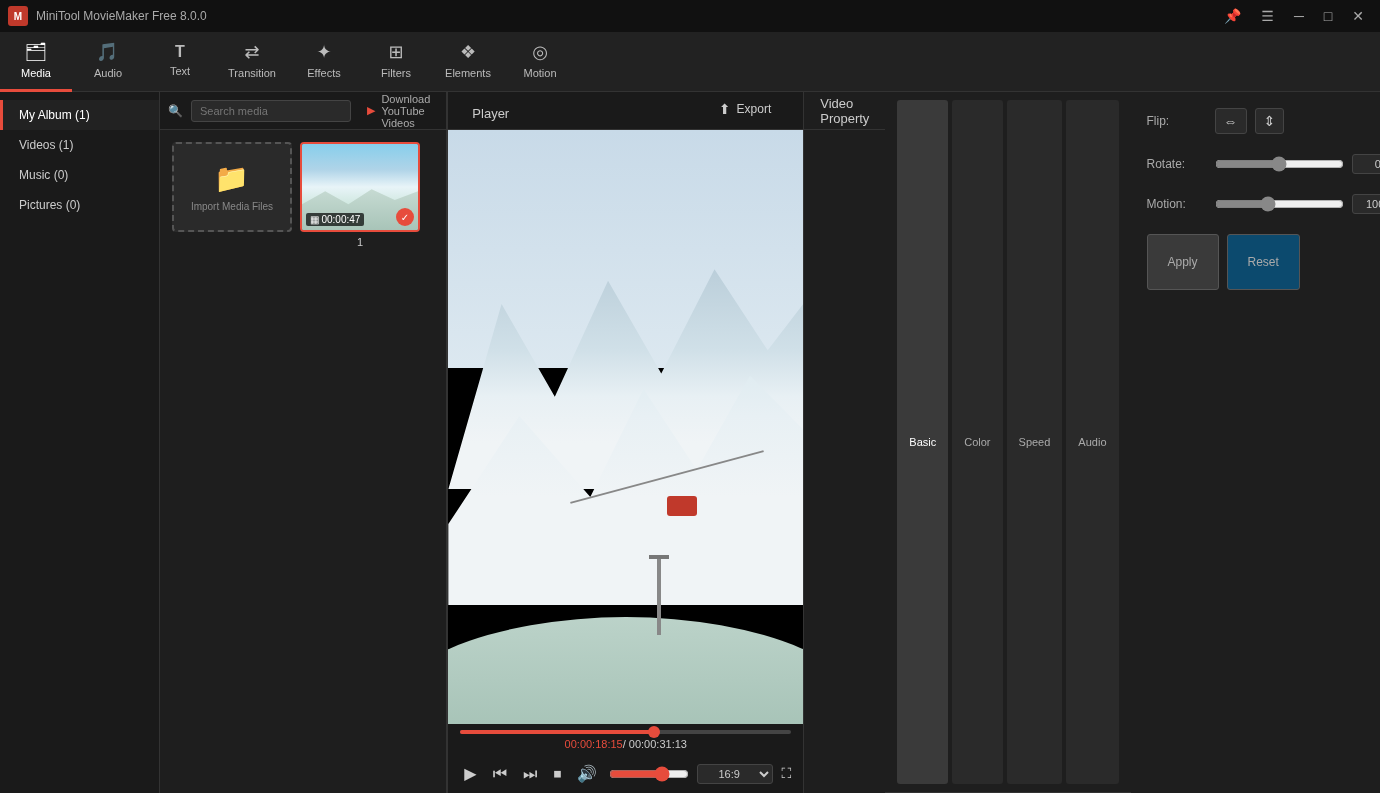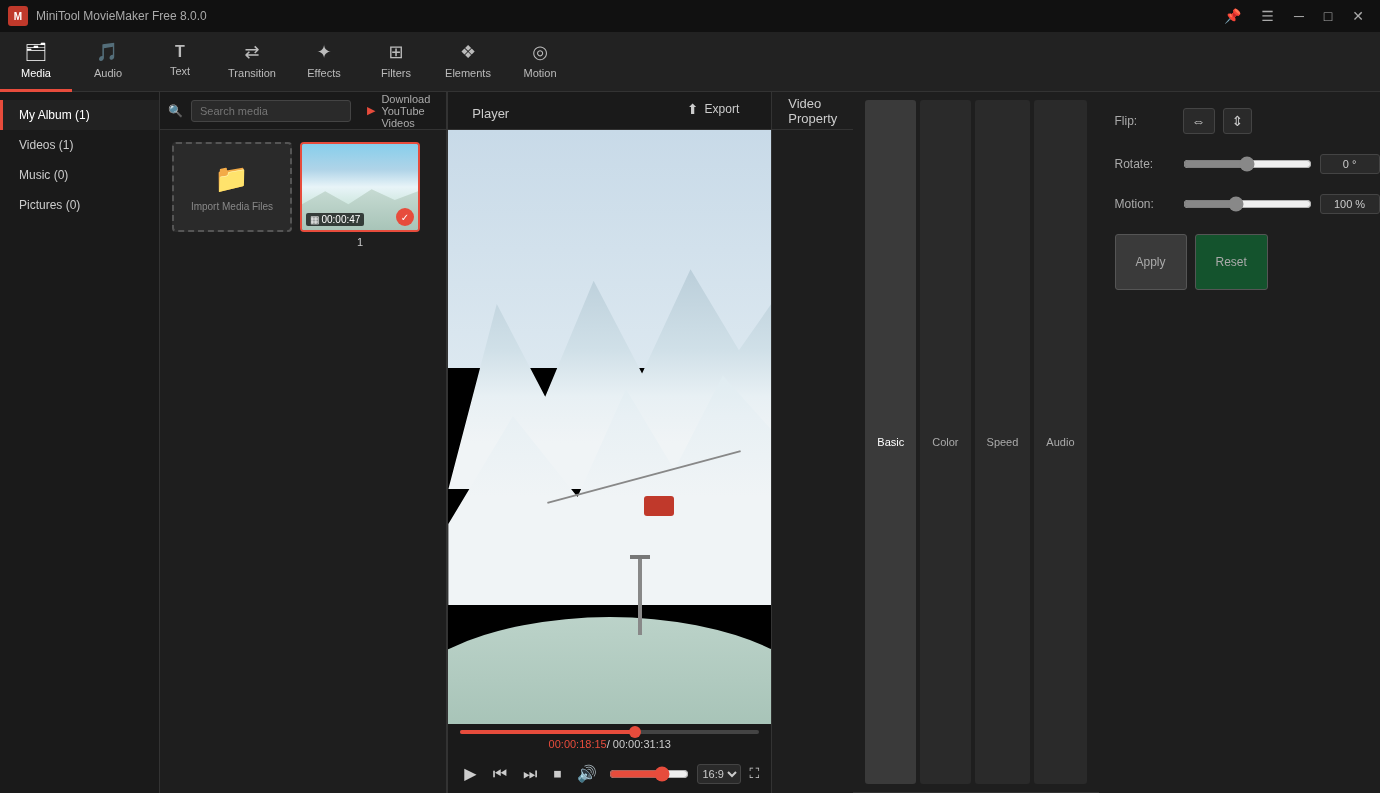--- a/index.html
+++ b/index.html
@@ -54,39 +54,39 @@
     #player-progress { padding: 0 12px; padding-top: 6px; }
     #progress-bar { width: 100%; height: 4px; background: #444; border-radius: 2px; cursor: pointer; position: relative; }
     #progress-fill { height: 100%; background: #e74c3c; border-radius: 2px; width: 58.5%; position: relative; }
     #progress-thumb { width: 12px; height: 12px; background: #e74c3c; border-radius: 50%; position: absolute; right: -6px; top: -4px; }
     #player-time { display: flex; justify-content: center; padding: 4px 0; }
     #current-time { color: #e74c3c; font-size: 11px; }
     #total-time { color: #ccc; font-size: 11px; }
     #player-controls { display: flex; align-items: center; padding: 6px 12px; gap: 8px; }
     .ctrl-btn { background: none; border: none; color: #ccc; cursor: pointer; font-size: 16px; padding: 4px; }
     #volume-slider { flex: 1; max-width: 80px; accent-color: #e74c3c; }
-    #aspect-select { background: #2a2a2a; border: 1px solid #444; color: #ccc; font-size: 11px; padding: 2px 0; border-radius: 3px; margin-left: auto; }
+    #aspect-select { background: #2a2a2a; border: 1px solid #444; color: #ccc; font-size: 11px; padding: 2px 16px; border-radius: 3px; margin-left: auto; }
     .fullscreen-btn { background: none; border: none; color: #ccc; cursor: pointer; font-size: 14px; }
 
     
     #right-panel { flex: 1; background: #1e1e1e; display: flex; flex-direction: row; }
     #property-header { display: flex; align-items: center; justify-content: space-between; padding: 8px 16px; border-bottom: 1px solid #333; height: 38px; }
     #property-title { color: #ccc; font-size: 13px; }
     #property-tabs { display: flex; gap: 4px; padding: 8px 12px; border-bottom: 1px solid #333; }
     .prop-tab { padding: 4px 12px; background: #2a2a2a; border: none; color: #aaa; cursor: pointer; border-radius: 3px; font-size: 11px; }
     .prop-tab.active { background: #3a3a3a; color: white; }
     #property-content { flex: 1; padding: 16px; }
     .prop-row { display: flex; align-items: center; margin-bottom: 20px; gap: 8px; }
     .prop-label { width: 60px; color: #aaa; font-size: 12px; }
     .flip-btn { background: #2a2a2a; border: 1px solid #444; color: #ccc; padding: 4px 8px; cursor: pointer; border-radius: 3px; font-size: 14px; }
     .prop-slider { flex: 1; accent-color: #888; }
     .prop-value { background: #2a2a2a; border: 1px solid #444; color: #ccc; width: 60px; text-align: center; padding: 3px 6px; border-radius: 3px; font-size: 11px; }
     #prop-buttons { display: flex; gap: 8px; margin-top: 8px; }
     .apply-btn { background: #3a3a3a; border: 1px solid #555; color: #aaa; padding: 20px 20px; cursor: pointer; border-radius: 3px; font-size: 12px; }
-    .reset-btn { background: #14532d; border: 1px solid #555; color: #aaa; padding: 16px 20px; cursor: pointer; border-radius: 3px; font-size: 12px; }
+    .reset-btn { background: #0c4a6e; border: 1px solid #555; color: #aaa; padding: 16px 20px; cursor: pointer; border-radius: 3px; font-size: 12px; }
 
     
     .snow-scene { width: 100%; height: 100%; position: relative; overflow: hidden; }
     .sky { position: absolute; top: 0; left: 0; right: 0; height: 40%; background: linear-gradient(180deg, #c8dae8 0%, #dce8f0 100%); }
     .mountains { position: absolute; top: 15%; left: 0; right: 0; height: 65%; }
     .mountain-far { position: absolute; bottom: 30%; left: 0; right: 0; height: 60%; background: linear-gradient(180deg, #b8ccd8 0%, #d0e0e8 40%, #e8f0f4 60%, #f0f4f6 80%); clip-path: polygon(0 100%, 15% 20%, 30% 60%, 45% 10%, 60% 50%, 75% 5%, 90% 40%, 100% 20%, 100% 100%); }
     .mountain-near { position: absolute; bottom: 0; left: 0; right: 0; height: 70%; background: linear-gradient(180deg, #d8e8ee 0%, #e8f0f4 30%, #f0f4f6 60%); clip-path: polygon(0 100%, 0 70%, 20% 30%, 40% 60%, 55% 20%, 70% 50%, 85% 15%, 100% 35%, 100% 100%); }
     .valley-floor { position: absolute; bottom: 0; left: 0; right: 0; height: 30%; background: linear-gradient(180deg, #c8dcd4 0%, #a8c4b8 100%); clip-path: ellipse(70% 60% at 50% 100%); }
     .cable-car { position: absolute; bottom: 35%; right: 30%; }
     .cable-line { position: absolute; width: 200px; height: 2px; background: #888; transform: rotate(-15deg); top: -20px; left: -100px; }

